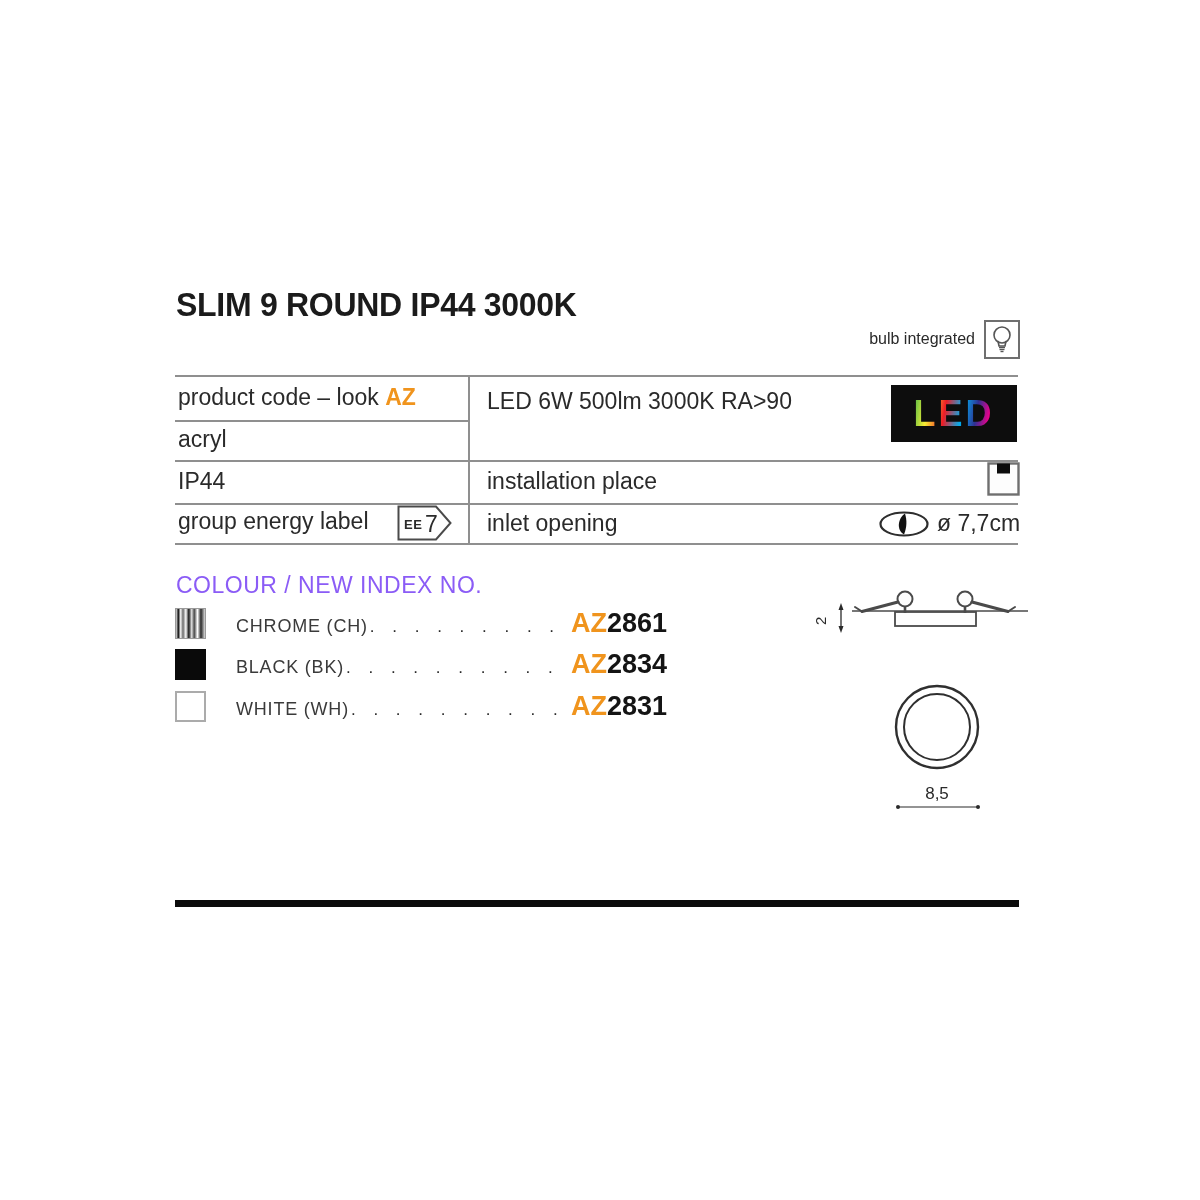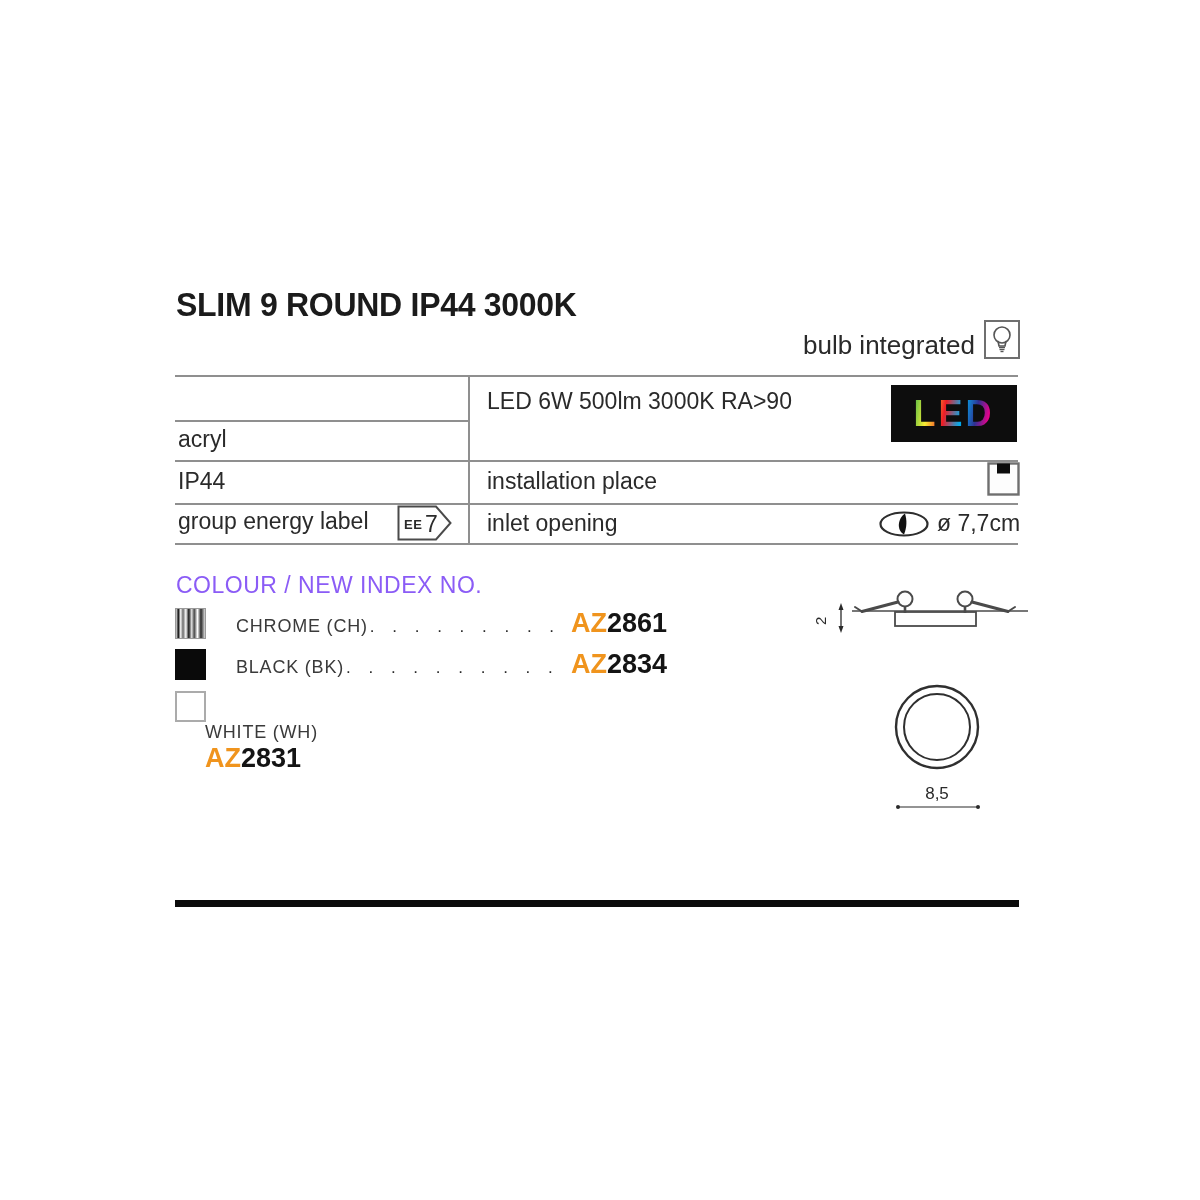--- a/index.html
+++ b/index.html
@@ -9,21 +9,21 @@
   }
   .abs{position:absolute;}
 
   
   .page-title{
     left:176px;top:286px;font-size:33px;font-weight:bold;color:#1b1b1b;
     letter-spacing:-0.3px;transform:scaleX(0.97);transform-origin:left top;white-space:nowrap;
   }
 
   
-  .bulb-label{left:600px;top:330px;width:375px;text-align:right;font-size:26px;color:#2a2a2a;}
+  .bulb-label{left:600px;top:330px;width:375px;text-align:right;font-size:16px;color:#2a2a2a;}
   .bulb-box{left:984px;top:320px;width:36px;height:39px;border:2px solid #6f6f6f;box-sizing:border-box;background:#fff;}
 
   
   .spec-table{left:175px;top:375px;width:843px;height:170px;}
   .tline{position:absolute;background:#8f8f8f;}
   .t-top{left:0;top:0;width:843px;height:2px;}
   .t-sep1{left:0;top:45px;width:293px;height:2px;}
   .t-sep2{left:0;top:85px;width:843px;height:2px;}
   .t-sep3{left:0;top:128px;width:843px;height:2px;}
   .t-bottom{left:0;top:168px;width:843px;height:2px;}
@@ -80,20 +80,21 @@
   </div>
 
   <div class="abs spec-table">
     <div class="tline t-top"></div>
     <div class="tline t-sep1"></div>
     <div class="tline t-sep2"></div>
     <div class="tline t-sep3"></div>
     <div class="tline t-bottom"></div>
     <div class="tline t-vert"></div>
 
+    <div class="cell" style="left:3px;top:9px;"><span>product code – look </span><span class="accent">AZ</span></div>
 
     <div class="cell" style="left:3px;top:51px;">acryl</div>
 
     <div class="cell" style="left:3px;top:93px;">IP44</div>
 
     <div class="cell" style="left:3px;top:133px;">group energy label</div>
     <svg class="abs" style="left:222px;top:130px;" width="56" height="36" viewBox="0 0 56 36">
       <polygon points="1.5,1.5 39,1.5 53.5,18 39,34.5 1.5,34.5" fill="#fefefe" stroke="#4a4a4a" stroke-width="2"></polygon>
       <text x="7" y="24" font-size="13" font-weight="bold" fill="#2a2a2a" letter-spacing="0.5">EE</text>
       <text x="28" y="27" font-size="23" fill="#2a2a2a">7</text>
@@ -127,21 +128,21 @@
     <span class="code"><span class="accent">AZ</span><span>2861</span></span>
   </div>
 
   <div class="abs colour-row" style="top:649px;">
     <div class="swatch black"></div>
     <span class="colour-label">BLACK (BK)</span>
     <span class="dots">. . . . . . . . . . . . . . . . . . . .</span>
     <span class="code"><span class="accent">AZ</span><span>2834</span></span>
   </div>
 
-  <div class="abs colour-row" style="top:691px;flex-direction:column;">
+  <div class="abs colour-row" style="top:691px;">
     <div class="swatch white"></div>
     <span class="colour-label">WHITE (WH)</span>
     <span class="dots">. . . . . . . . . . . . . . . . . . . .</span>
     <span class="code"><span class="accent">AZ</span><span>2831</span></span>
   </div>
 
   <svg class="abs" style="left:796px;top:573px;" width="236" height="80" viewBox="0 0 236 80">
     <text x="30" y="52" font-size="15" fill="#2a2a2a" transform="rotate(-90 30 52)">2</text>
     <line x1="45" y1="33" x2="45" y2="57" stroke="#2a2a2a" stroke-width="1.3"></line>
     <polygon points="45,30 42.5,37 47.5,37" fill="#2a2a2a"></polygon>

